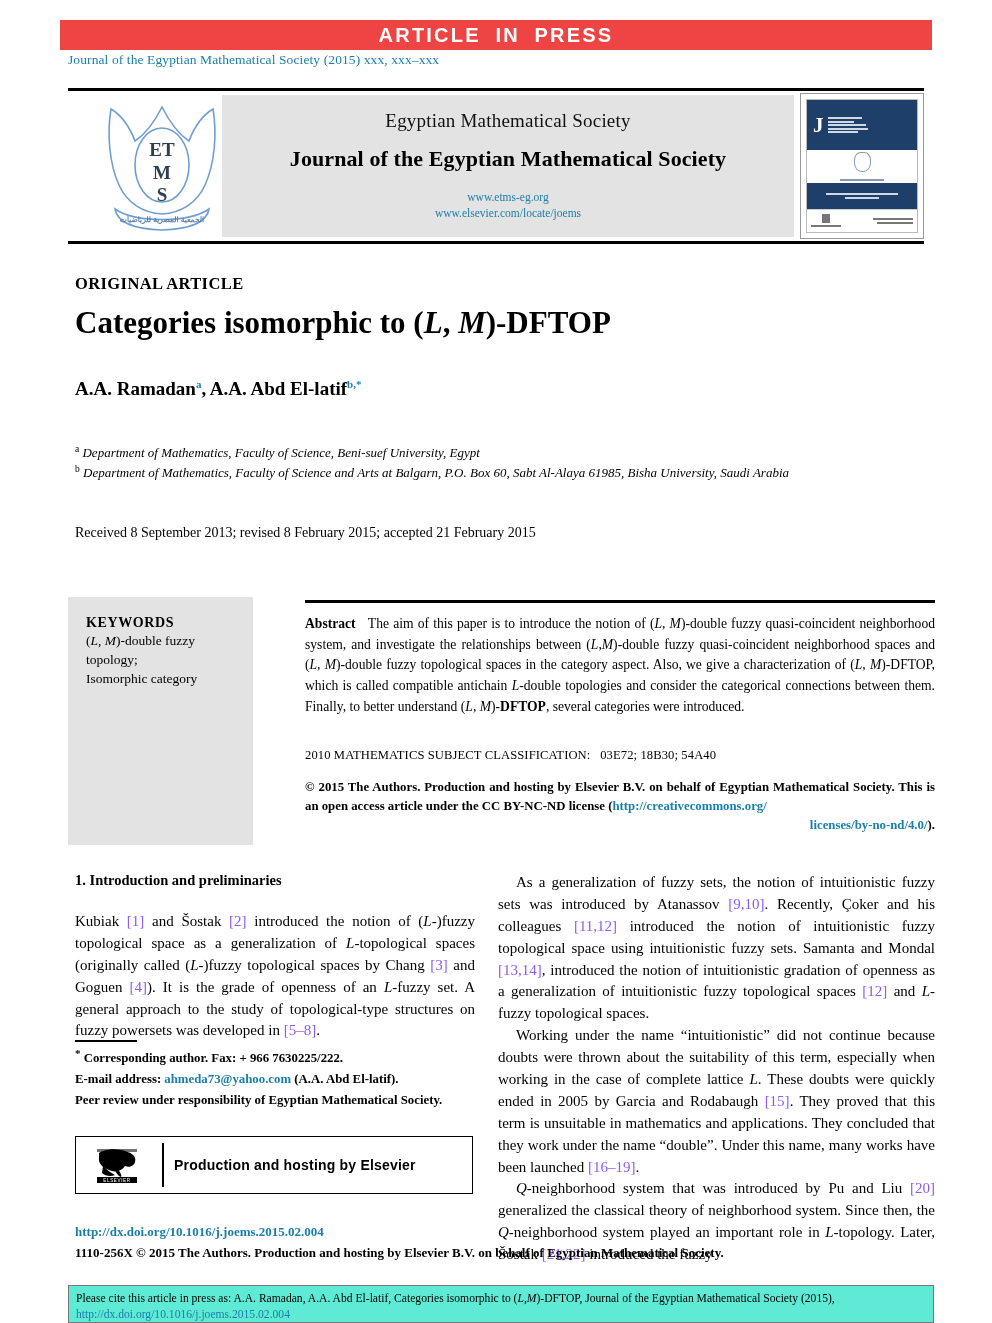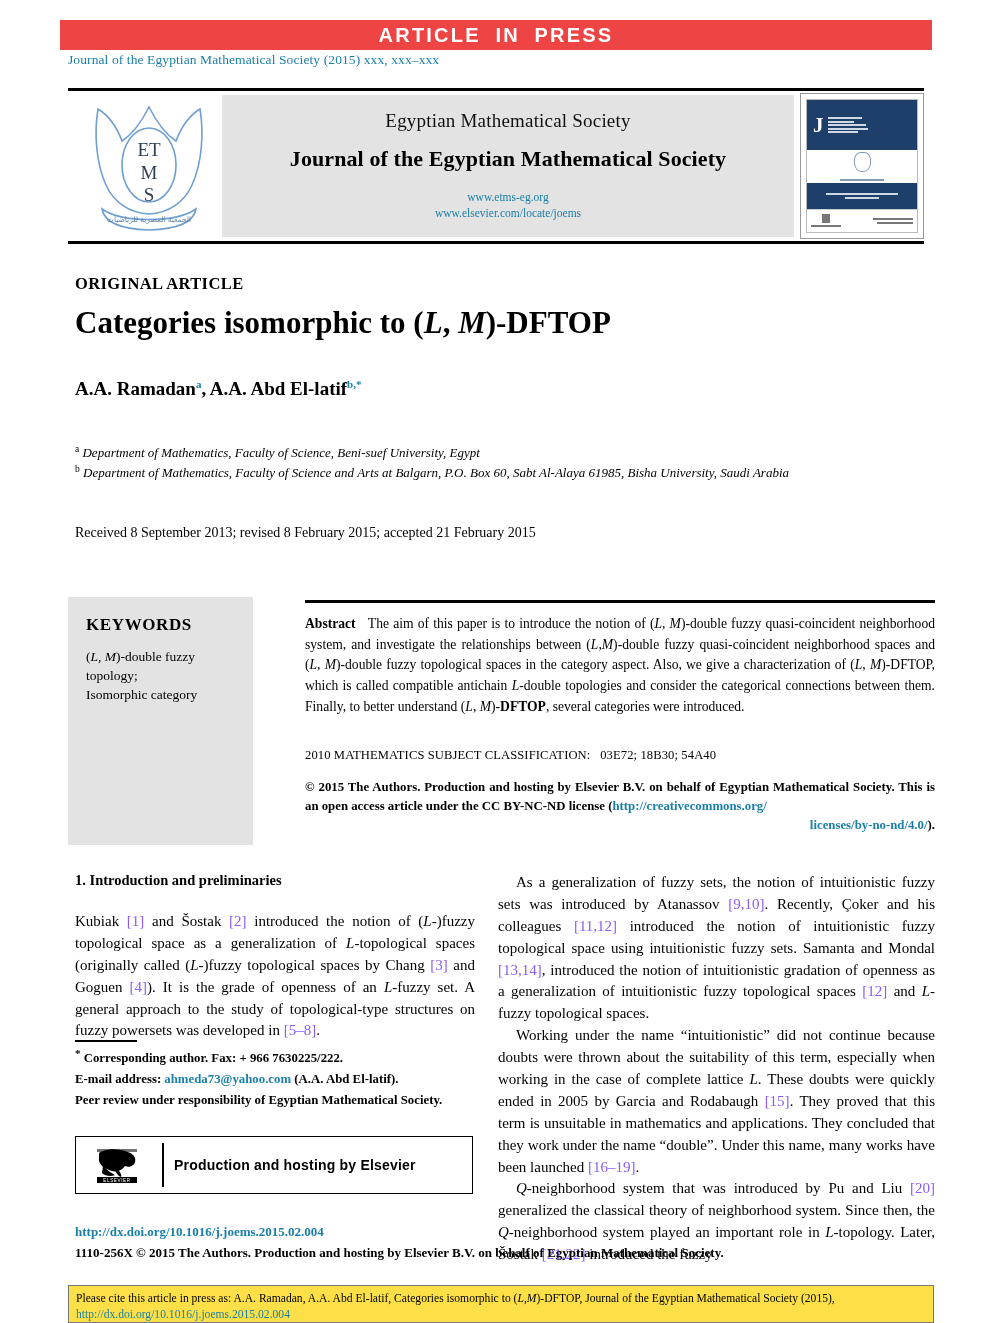--- a/index.html
+++ b/index.html
@@ -65,22 +65,22 @@
     width: 856px; height: 3px;
     background: #000;
   }
   .masthead {
     position: absolute;
     left: 68px; top: 93px;
     width: 856px; height: 146px;
   }
   .logo-box {
     position: absolute;
-    left: 4px; top: 0;
-    width: 154px; height: 146px;
+    left: 17px; top: 0;
+    width: 154px; height: 146px; font-weight: bold;
   }
   .logo-svg { display:block; }
 
   .center-band {
     position: absolute;
     left: 154px; top: 2px;
     width: 572px; height: 142px;
     background: #e3e3e3;
     display: flex;
     flex-direction: column;
@@ -226,24 +226,23 @@
 
   
   .kw-panel {
     position: absolute;
     left: 68px; top: 597px;
     width: 185px; height: 248px;
     background: #e3e3e3;
   }
   .kw-inner { padding: 18px 16px 0 18px; }
   .kw-title {
-    font-size: 17px;
+    font-size: 14px;
     font-weight: bold;
     letter-spacing: 0.6px;
-    margin-bottom: 12px;
   }
   .kw-list {
     font-size: 13.5px;
     line-height: 1.42;
   }
   .kw-list i { font-style: italic; }
 
   .abs-rule {
     position: absolute;
     left: 305px; top: 600px;
@@ -365,21 +364,21 @@
     left: 75px; top: 1244px;
     width: 870px;
     font-size: 13px;
     font-weight: bold;
     line-height: 1.45;
   }
   .cite-box {
     position: absolute;
     left: 68px; top: 1285px;
     width: 866px; height: 38px;
-    background: #fde047;
+    background: #5eead4;
     border: 1px solid #777;
     box-sizing: border-box;
     padding: 5px 7px;
   }
   .cite-text {
     font-size: 11.6px;
     line-height: 1.42;
   }
   .cite-text i { font-style: italic; }
 </style>

